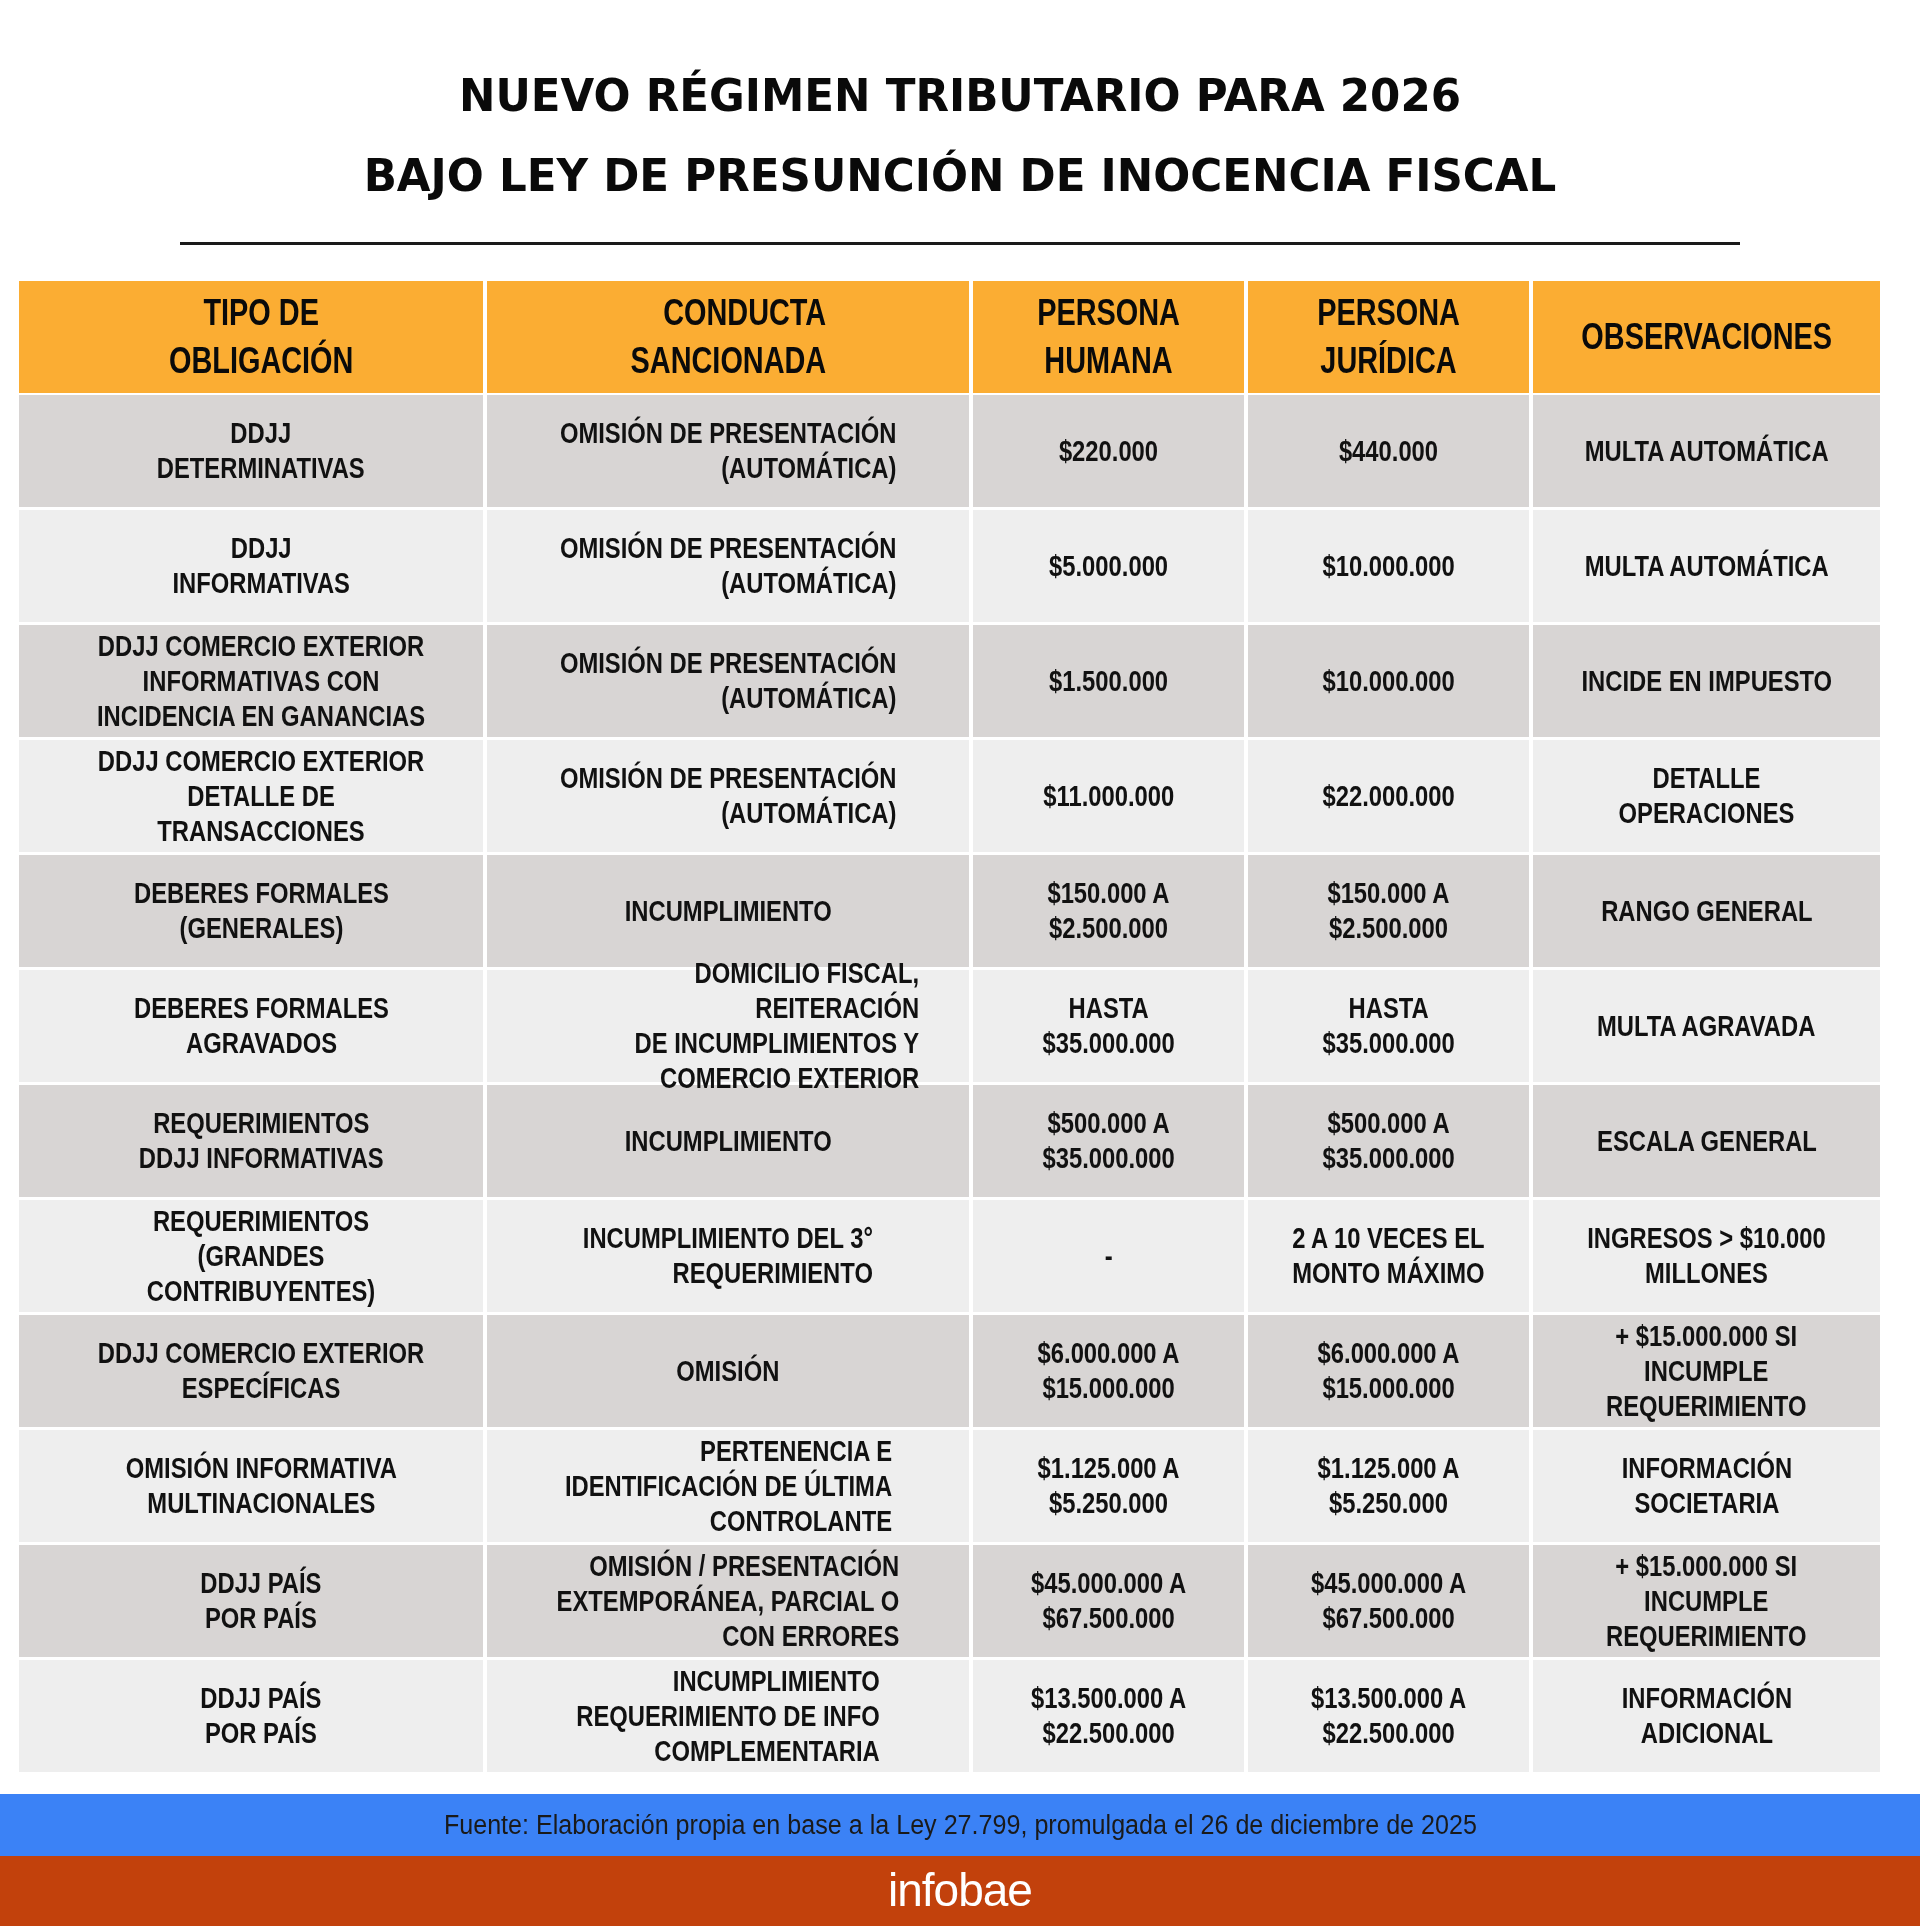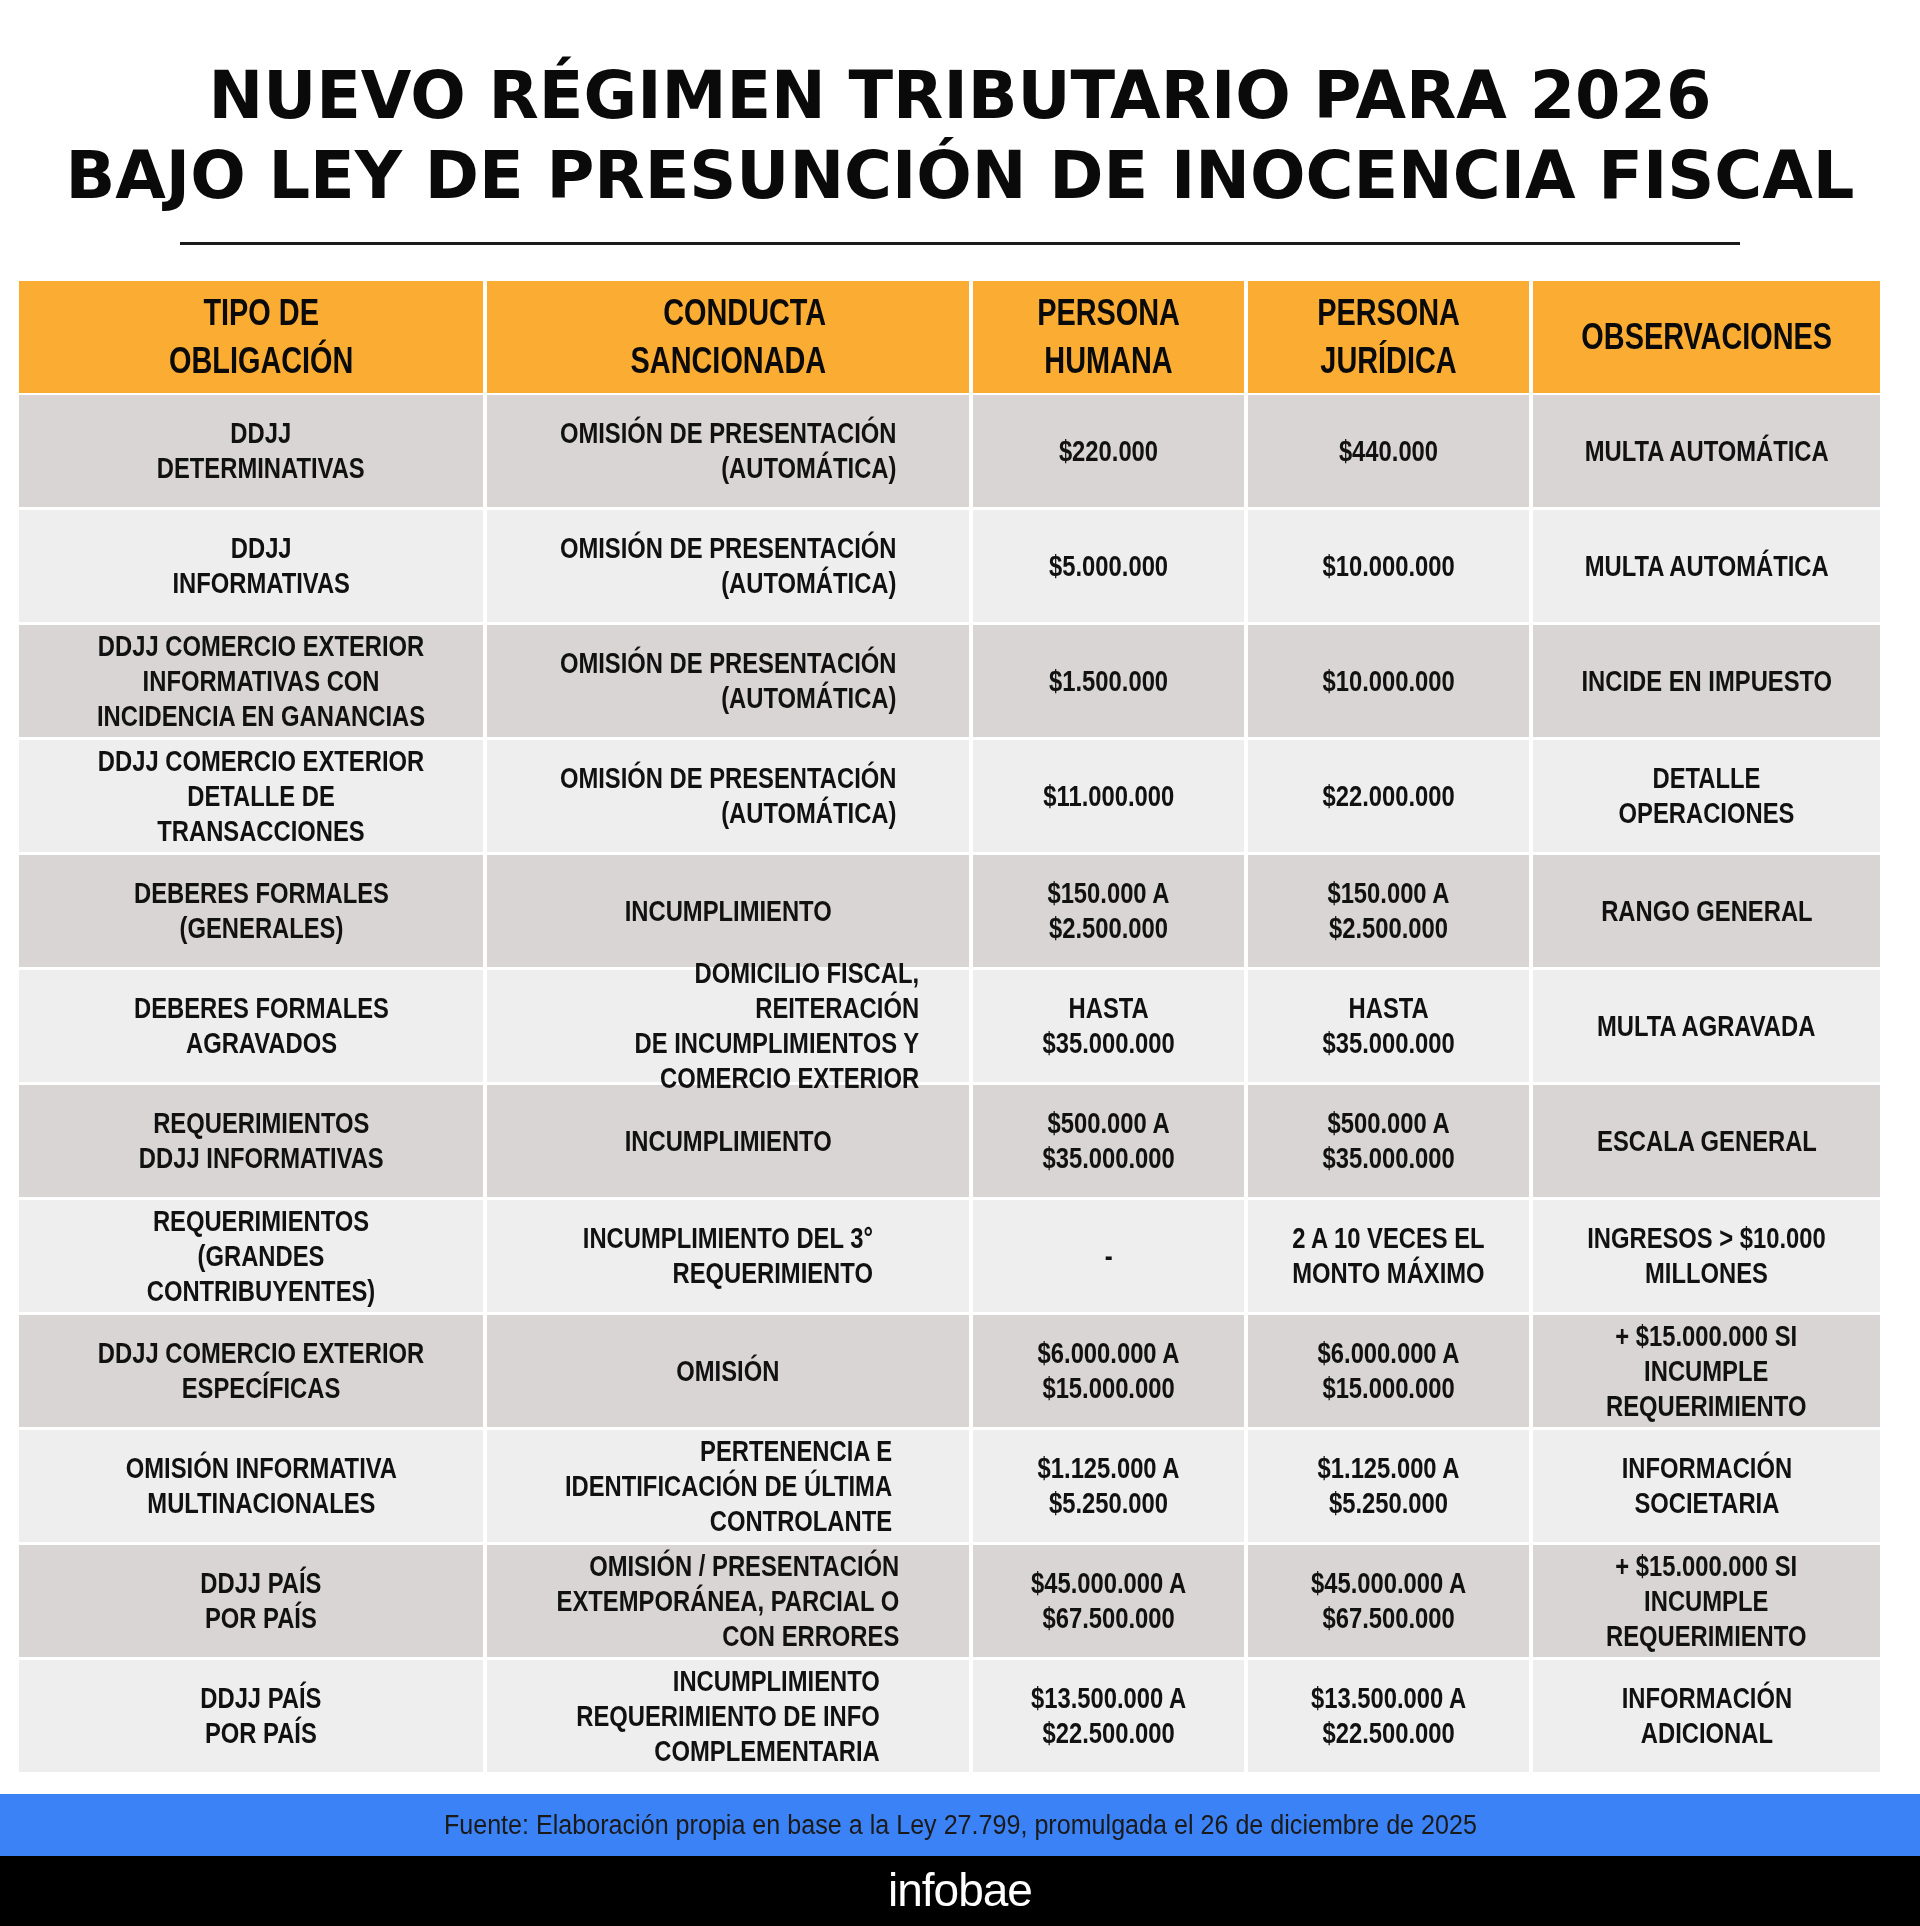--- a/index.html
+++ b/index.html
@@ -2,21 +2,21 @@
 <html><head>
   <meta charset="utf-8">
   <style>
     * { box-sizing: border-box; margin: 0; padding: 0; }
     html, body { width: 1920px; height: 1926px; background: #ffffff; overflow: hidden; }
     body { position: relative; font-family: "Liberation Sans", "DejaVu Sans", sans-serif; color: #111; }
 
     .title {
       position: absolute; left: 0; top: 56px; width: 1920px;
       text-align: center; font-family: "DejaVu Sans", sans-serif; font-weight: bold;
-      font-size: 66px; line-height: 80px; letter-spacing: 0px; color: #0a0a0a;
+      font-size: 44px; line-height: 80px; letter-spacing: 0px; color: #0a0a0a;
     }
     .title .line { display: block; white-space: nowrap; }
     .title .line.l1 { transform: scaleX(0.99); }
     .title .line.l2 { transform: scaleX(0.99); }
 
     .rule {
       position: absolute; left: 180px; top: 242px; width: 1560px; height: 3px; background: #1a1a1a;
     }
 
     .table {
@@ -49,21 +49,21 @@
     .data.light .cell { background: #eeeeee; }
 
     .source {
       position: absolute; left: 0; top: 1794px; width: 1920px; height: 62px;
       background: #3b82f6; display: flex; align-items: center; justify-content: center;
       font-family: "Liberation Sans", sans-serif; font-size: 27px; color: #1a1a1a;
     }
     .source span { display: inline-block; transform: scaleX(0.93); }
 
     .brand-bar {
-      position: absolute; left: 0; top: 1856px; width: 1920px; height: 70px; background: #000000;
+      position: absolute; left: 0; top: 1856px; width: 1920px; height: 70px; background: #c2410c;
       display: flex; align-items: center; justify-content: center;
     }
     .brand-bar .logo {
       color: #ffffff; font-family: "Liberation Sans", sans-serif; font-size: 46px; letter-spacing: -1px;
       line-height: 46px; margin-top: -2px;
     }
   </style>
 </head>
 <body>
 

